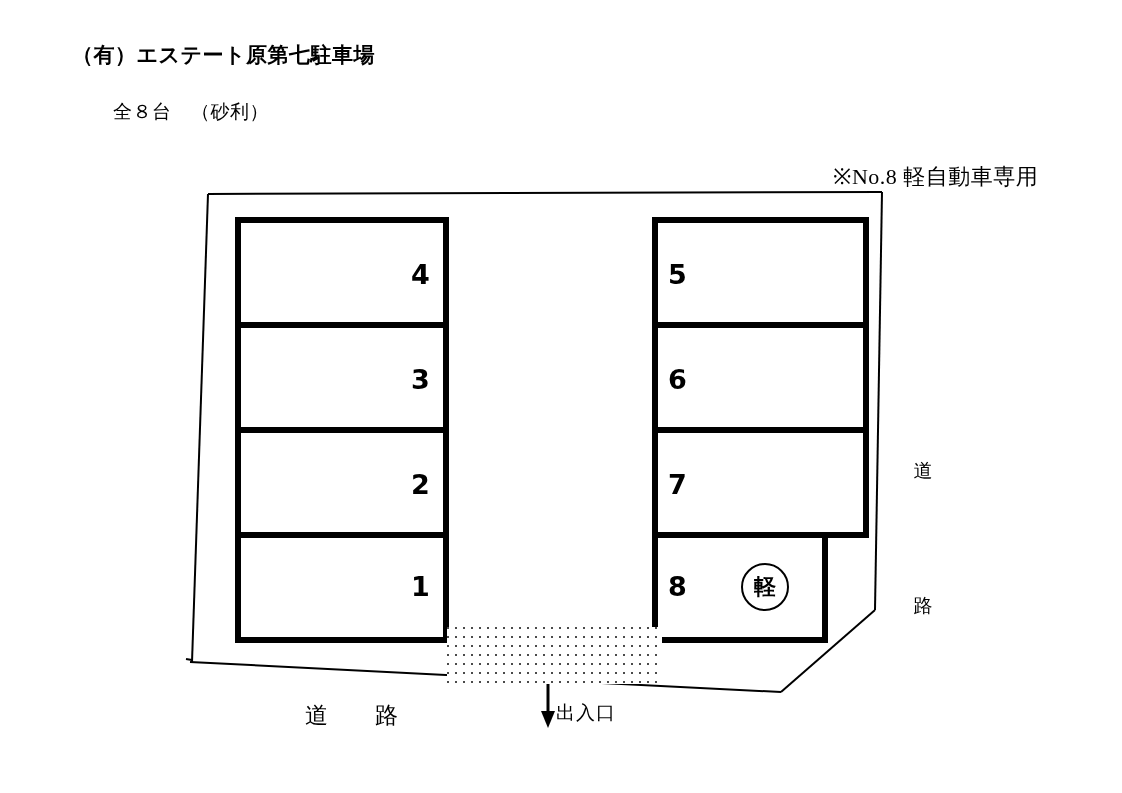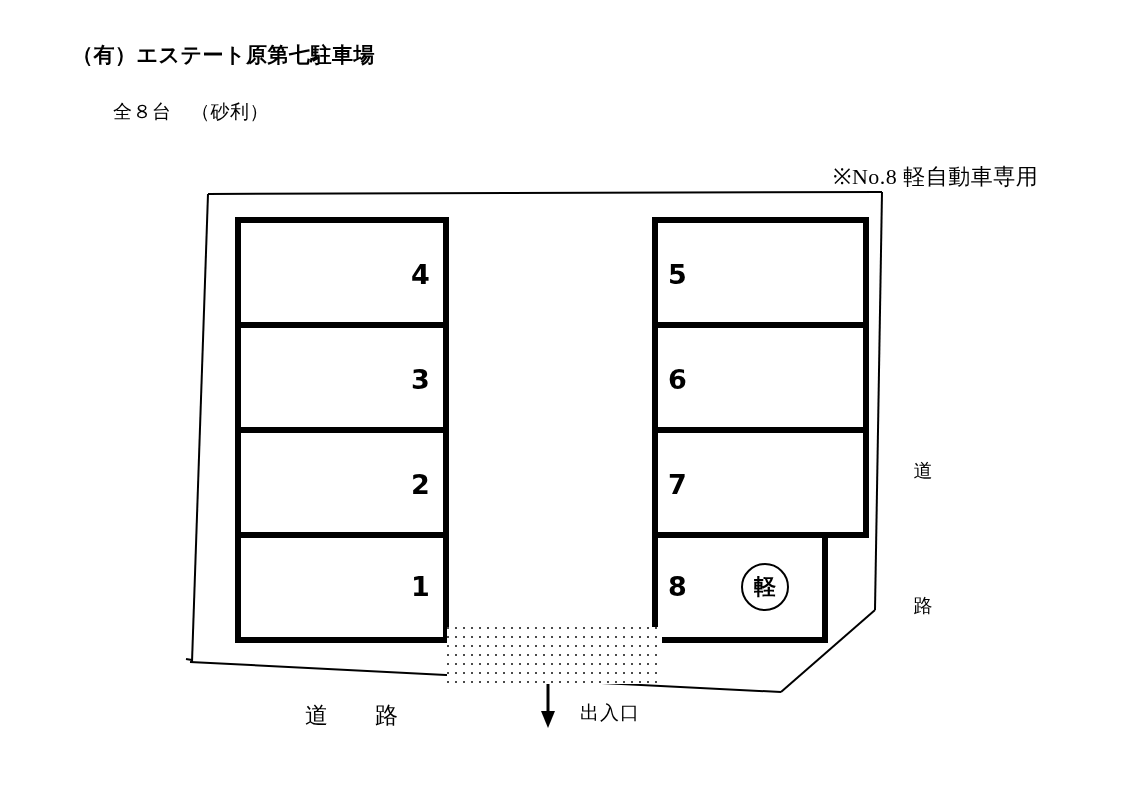--- a/index.html
+++ b/index.html
@@ -57,21 +57,21 @@
 
   
   #road-bottom {
     left: 305px; top: 700px;
     font-size: 23px;
     letter-spacing: 12px;
   }
 
   
   #entrance-label {
-    left: 580px; top: 700px;
+    left: 556px; top: 700px;
     font-size: 19px;
     letter-spacing: 1px;
   }
 
   
   .stall-num {
     position: absolute;
     font-family: "DejaVu Sans", "Liberation Sans", sans-serif;
     font-size: 27px;
     font-weight: 700;

